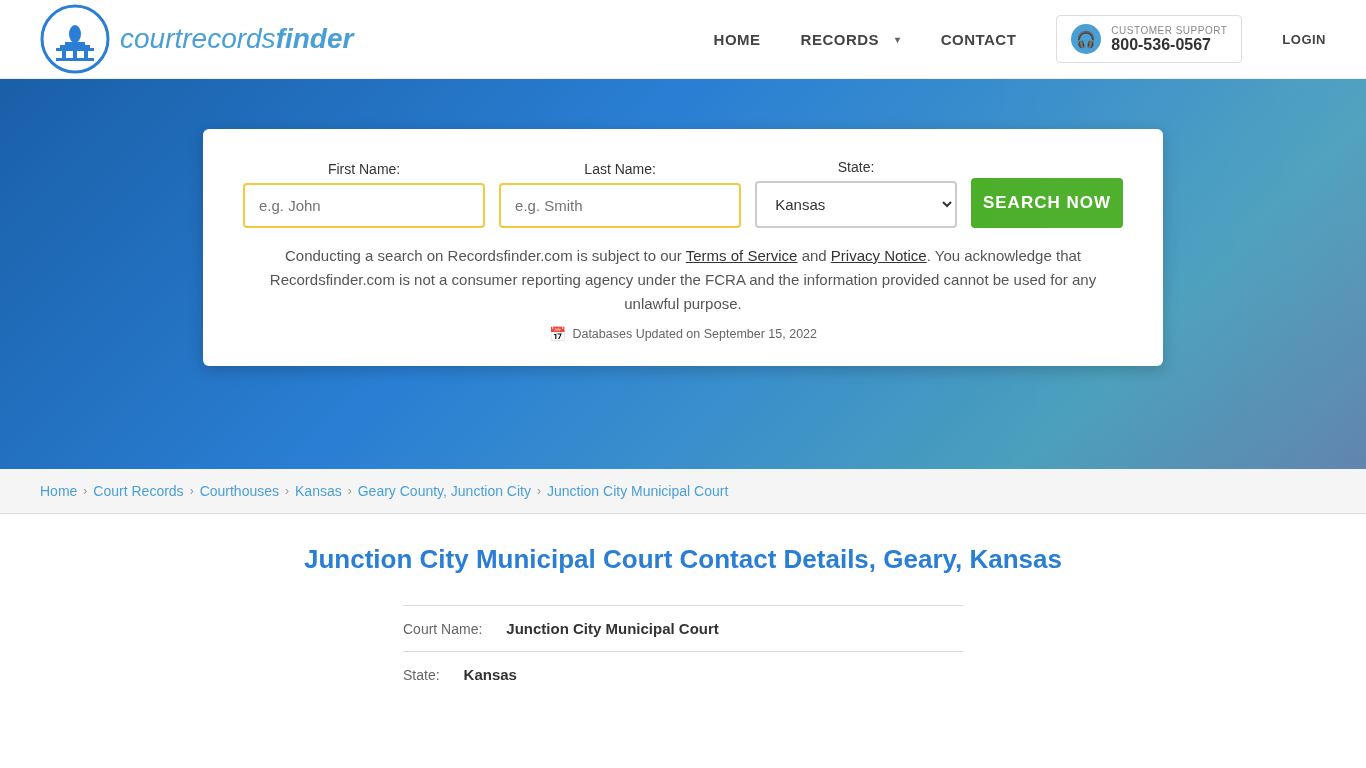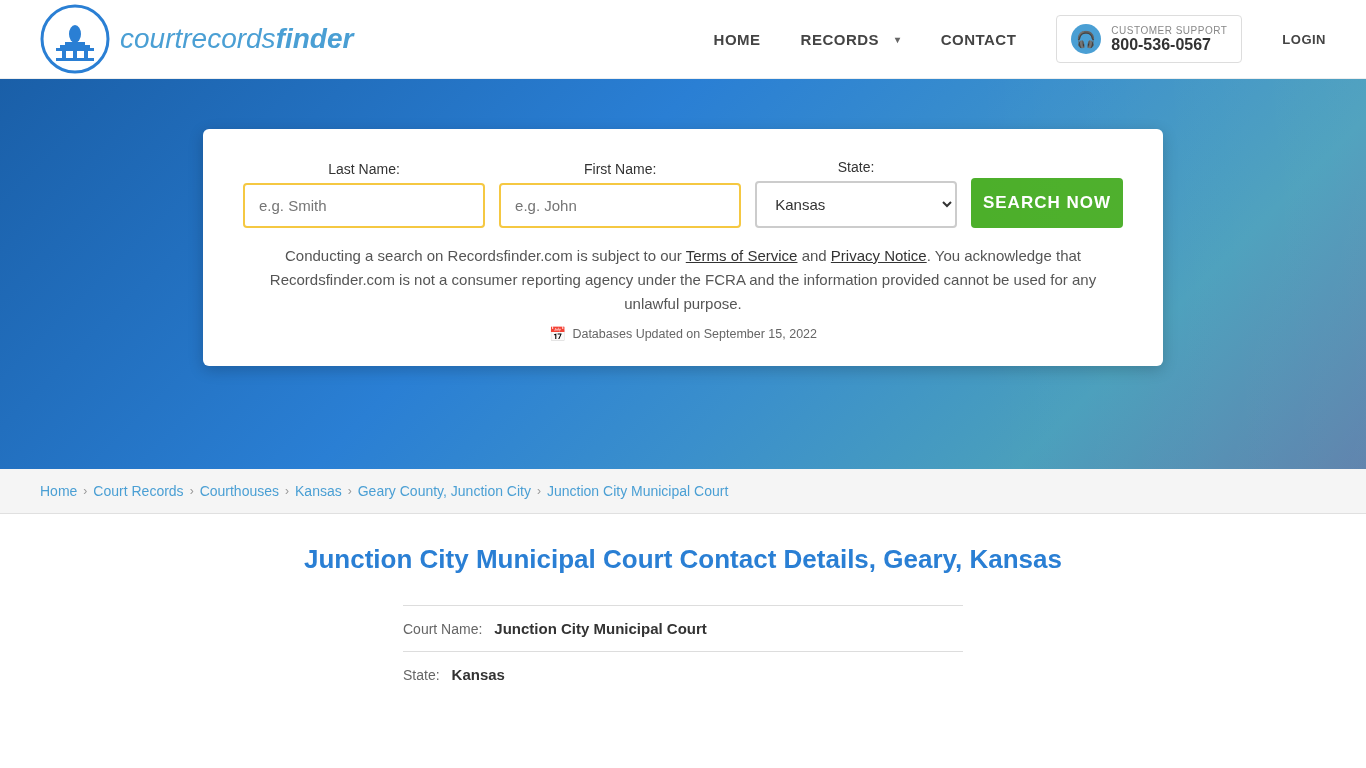--- a/index.html
+++ b/index.html
@@ -235,21 +235,21 @@
     }
     .info-table {
       max-width: 560px;
       margin: 0 auto;
     }
     .info-row {
       border-top: 1px solid #ddd;
       padding: 14px 0;
       display: flex;
       align-items: baseline;
-      gap: 12px;
+      gap: 24px;
     }
     .info-label {
       font-size: 14px;
       color: #666;
       white-space: nowrap;
     }
     .info-value {
       font-size: 15px;
       font-weight: bold;
       color: #333;
@@ -297,27 +297,27 @@
   </nav>
 </header>
 
 <section class="hero">
 
   <div style="position:absolute;right:0;top:0;bottom:0;width:400px;opacity:0.15;background:linear-gradient(to left, rgba(255,255,255,0.3), transparent);"></div>
 
 
   <div class="search-box">
     <div class="search-fields">
+      <div class="field-group first">
+        <label>First Name:</label>
+        <input type="text" class="text-input" placeholder="e.g. John" style="">
+      </div>
       <div class="field-group last">
         <label>Last Name:</label>
         <input type="text" class="text-input" placeholder="e.g. Smith" style="">
-      </div>
-      <div class="field-group first">
-        <label>First Name:</label>
-        <input type="text" class="text-input" placeholder="e.g. John" style="">
       </div>
       <div class="field-group state">
         <label>State:</label>
         <select class="state-select">
         <option value="Alabama">Alabama</option><option value="Alaska">Alaska</option><option value="Arizona">Arizona</option><option value="Arkansas">Arkansas</option><option value="California">California</option><option value="Colorado">Colorado</option><option value="Connecticut">Connecticut</option><option value="Delaware">Delaware</option><option value="Florida">Florida</option><option value="Georgia">Georgia</option><option value="Hawaii">Hawaii</option><option value="Idaho">Idaho</option><option value="Illinois">Illinois</option><option value="Indiana">Indiana</option><option value="Iowa">Iowa</option><option value="Kansas" selected="">Kansas</option><option value="Kentucky">Kentucky</option><option value="Louisiana">Louisiana</option><option value="Maine">Maine</option><option value="Maryland">Maryland</option><option value="Massachusetts">Massachusetts</option><option value="Michigan">Michigan</option><option value="Minnesota">Minnesota</option><option value="Mississippi">Mississippi</option><option value="Missouri">Missouri</option><option value="Montana">Montana</option><option value="Nebraska">Nebraska</option><option value="Nevada">Nevada</option><option value="New Hampshire">New Hampshire</option><option value="New Jersey">New Jersey</option><option value="New Mexico">New Mexico</option><option value="New York">New York</option><option value="North Carolina">North Carolina</option><option value="North Dakota">North Dakota</option><option value="Ohio">Ohio</option><option value="Oklahoma">Oklahoma</option><option value="Oregon">Oregon</option><option value="Pennsylvania">Pennsylvania</option><option value="Rhode Island">Rhode Island</option><option value="South Carolina">South Carolina</option><option value="South Dakota">South Dakota</option><option value="Tennessee">Tennessee</option><option value="Texas">Texas</option><option value="Utah">Utah</option><option value="Vermont">Vermont</option><option value="Virginia">Virginia</option><option value="Washington">Washington</option><option value="West Virginia">West Virginia</option><option value="Wisconsin">Wisconsin</option><option value="Wyoming">Wyoming</option></select>
       </div>
       <button class="search-btn">SEARCH NOW</button>
     </div>
     <p class="disclaimer">
       Conducting a search on Recordsfinder.com is subject to our

